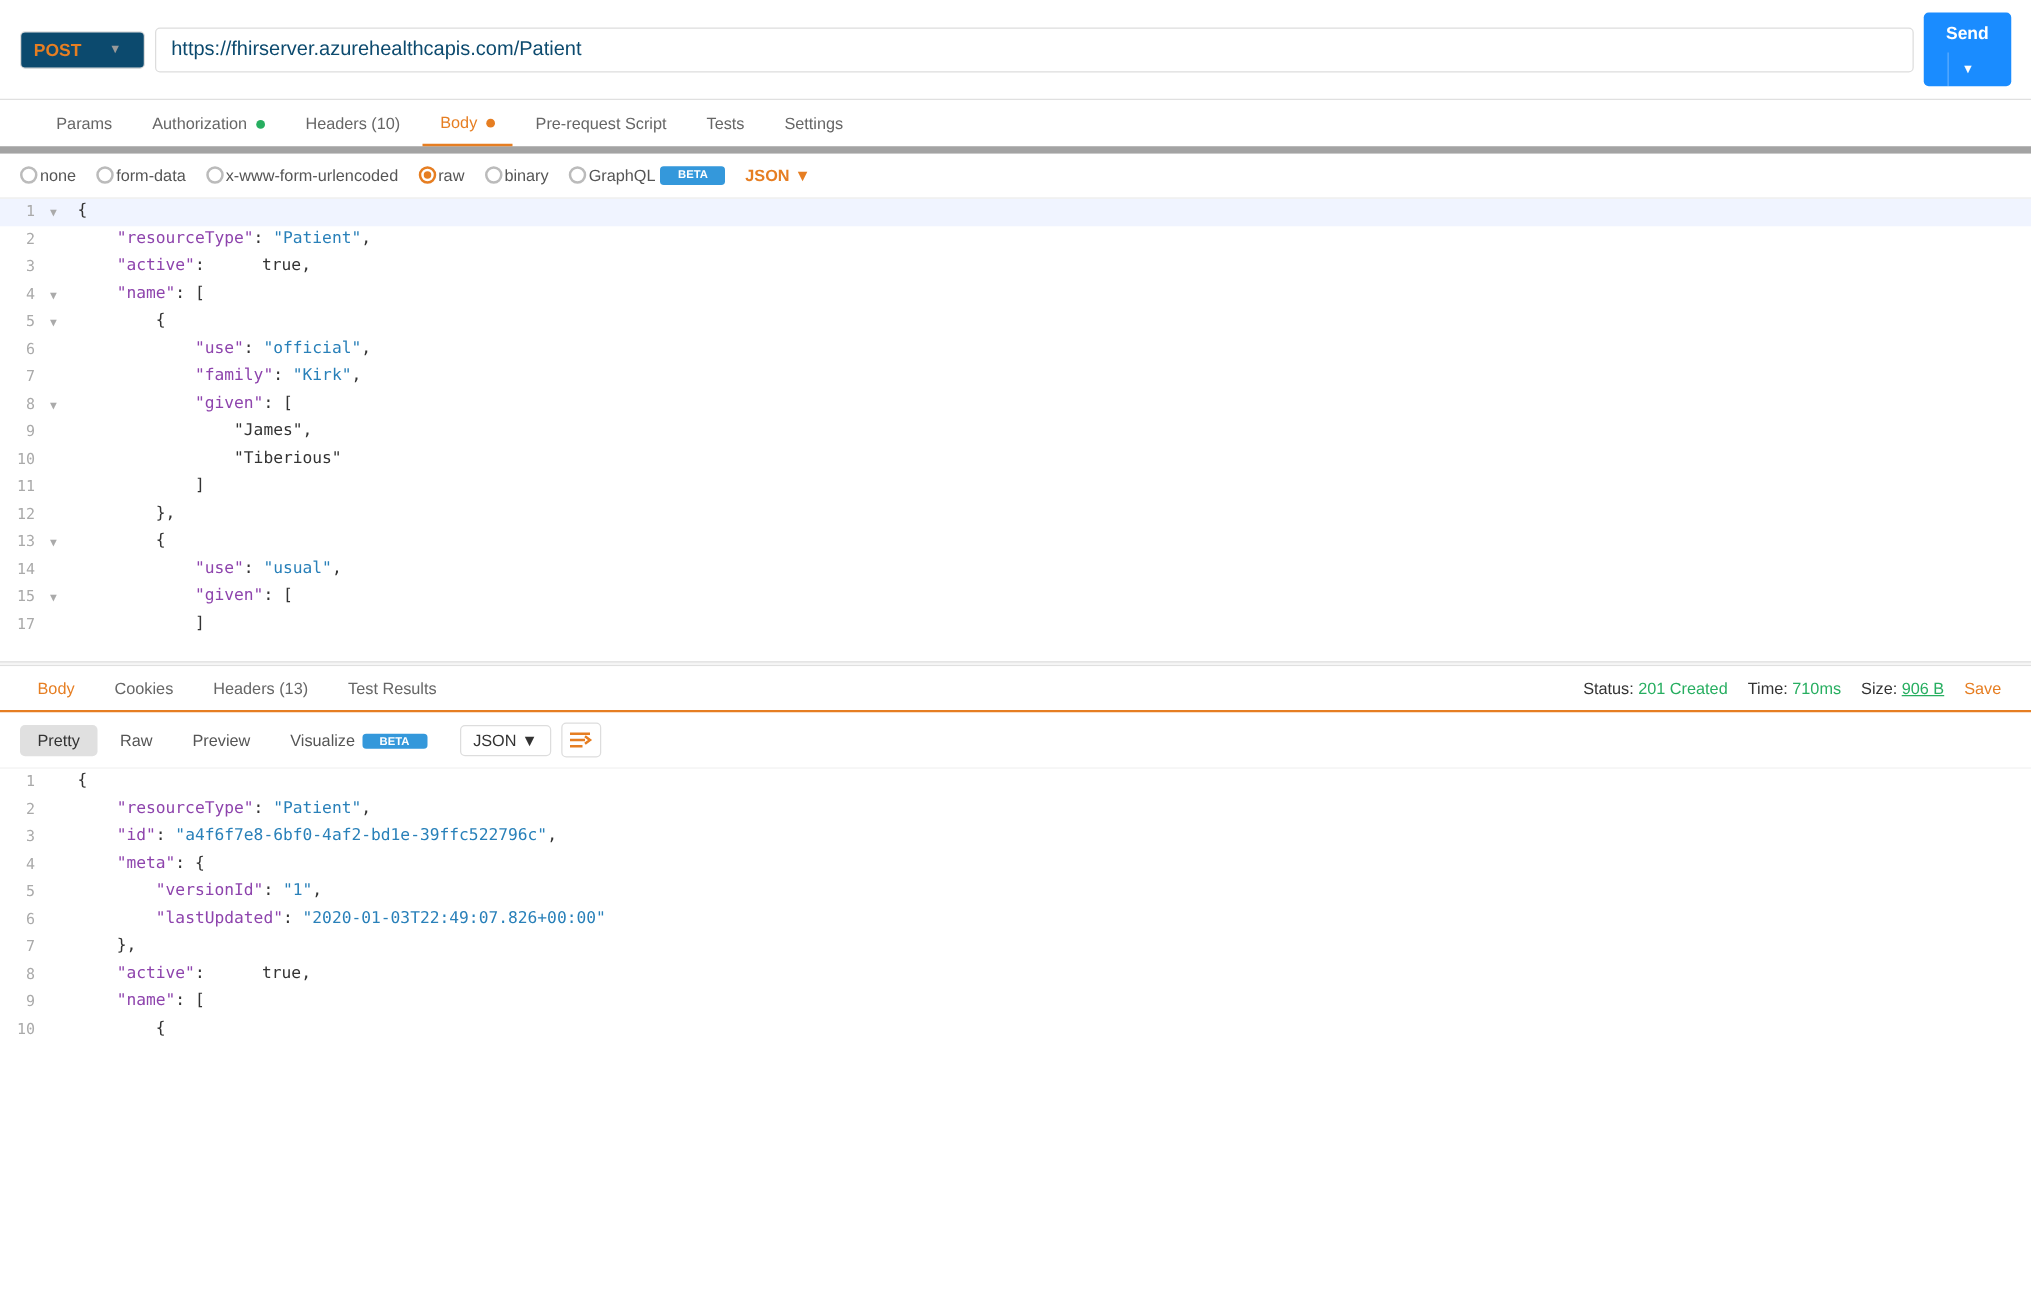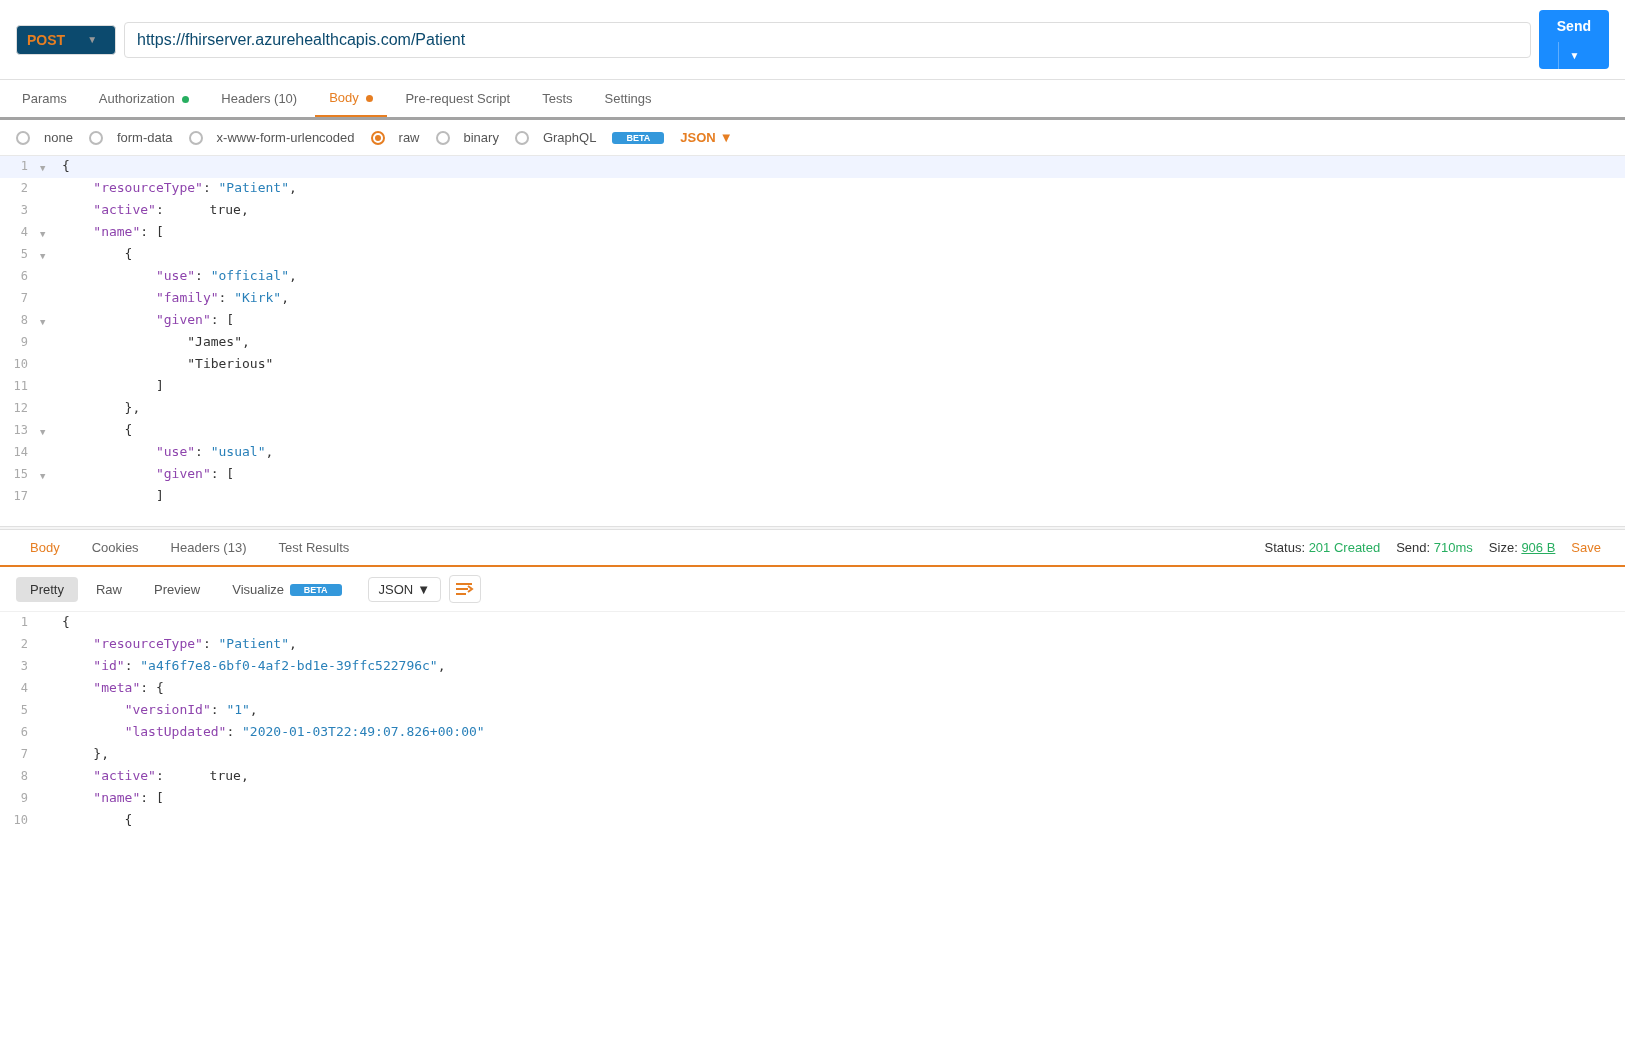--- a/index.html
+++ b/index.html
@@ -17,38 +17,38 @@
       flex: 1; border: 1px solid #ddd; border-radius: 4px; padding: 8px 12px; font-size: 16px; outline: none; color: #0c4a6e;
     }
     .send-btn {
       display: flex; align-items: center; background: #1a8cff; color: #fff; border: none; border-radius: 4px; cursor: pointer; font-size: 14px; font-weight: 600; flex-direction: column;
     }
     .send-btn .send-label { padding: 8px 18px; }
     .send-btn .send-arrow { padding: 8px 10px; border-left: 1px solid rgba(255,255,255,0.3); font-size: 10px; }
 
     
     .req-tabs {
-      display: flex; align-items: center; padding: 0 8px; border-bottom: 3px solid #a3a3a3; background: #fff; gap: 4px;
+      display: flex; align-items: center; padding: 0 31px; border-bottom: 6px solid #a3a3a3; background: #fff; gap: 4px;
     }
     .req-tab {
       padding: 10px 14px; cursor: pointer; color: #666; font-size: 13px; position: relative; white-space: nowrap;
     }
     .req-tab.active { color: #e67e22; border-bottom: 2px solid #e67e22; }
     .req-tab .dot {
       display: inline-block; width: 7px; height: 7px; border-radius: 50%; margin-left: 4px; vertical-align: middle;
     }
     .dot-green { background: #27ae60; }
     .dot-orange { background: #e67e22; }
 
     
     .body-types {
       display: flex; align-items: center; padding: 10px 16px; gap: 16px; border-bottom: 1px solid #e8e8e8; background: #fff;
     }
     .radio-opt {
-      display: flex; align-items: center; gap: 14px; cursor: pointer; color: #555; font-size: 13px;
+      display: flex; gap: 2px; cursor: pointer; color: #555; font-size: 13px;
     }
     .radio-circle {
       width: 14px; height: 14px; border-radius: 50%; border: 2px solid #ccc; background: #fff; display: flex; align-items: center; justify-content: center;
     }
     .radio-circle.active-radio { border-color: #e67e22; }
     .radio-circle.active-radio::after { content: ''; width: 6px; height: 6px; border-radius: 50%; background: #e67e22; }
     .radio-circle.inactive-radio { border-color: #bbb; }
     .json-dropdown {
       display: flex; align-items: center; gap: 4px; color: #e67e22; font-size: 13px; font-weight: 600; cursor: pointer;
     }
@@ -269,21 +269,21 @@
 
 <div class="resp-tabs-bar">
   <div class="resp-tabs">
     <div class="resp-tab active"><span>Body</span></div>
     <div class="resp-tab"><span>Cookies</span></div>
     <div class="resp-tab"><span>Headers (13)</span></div>
     <div class="resp-tab"><span>Test Results</span></div>
   </div>
   <div class="resp-status">
     <span><span>Status:</span> <span class="status-created">201 Created</span></span>
-    <span><span>Send:</span> <span class="status-time">710ms</span></span>
+    <span><span>Time:</span> <span class="status-time">710ms</span></span>
     <span><span>Size:</span> <span class="status-size">906 B</span></span>
     <span class="save-link">Save</span>
   </div>
 </div>
 
 <div class="resp-format-bar">
   <button class="fmt-btn active">Pretty</button>
   <button class="fmt-btn">Raw</button>
   <button class="fmt-btn">Preview</button>
   <button class="fmt-btn">

